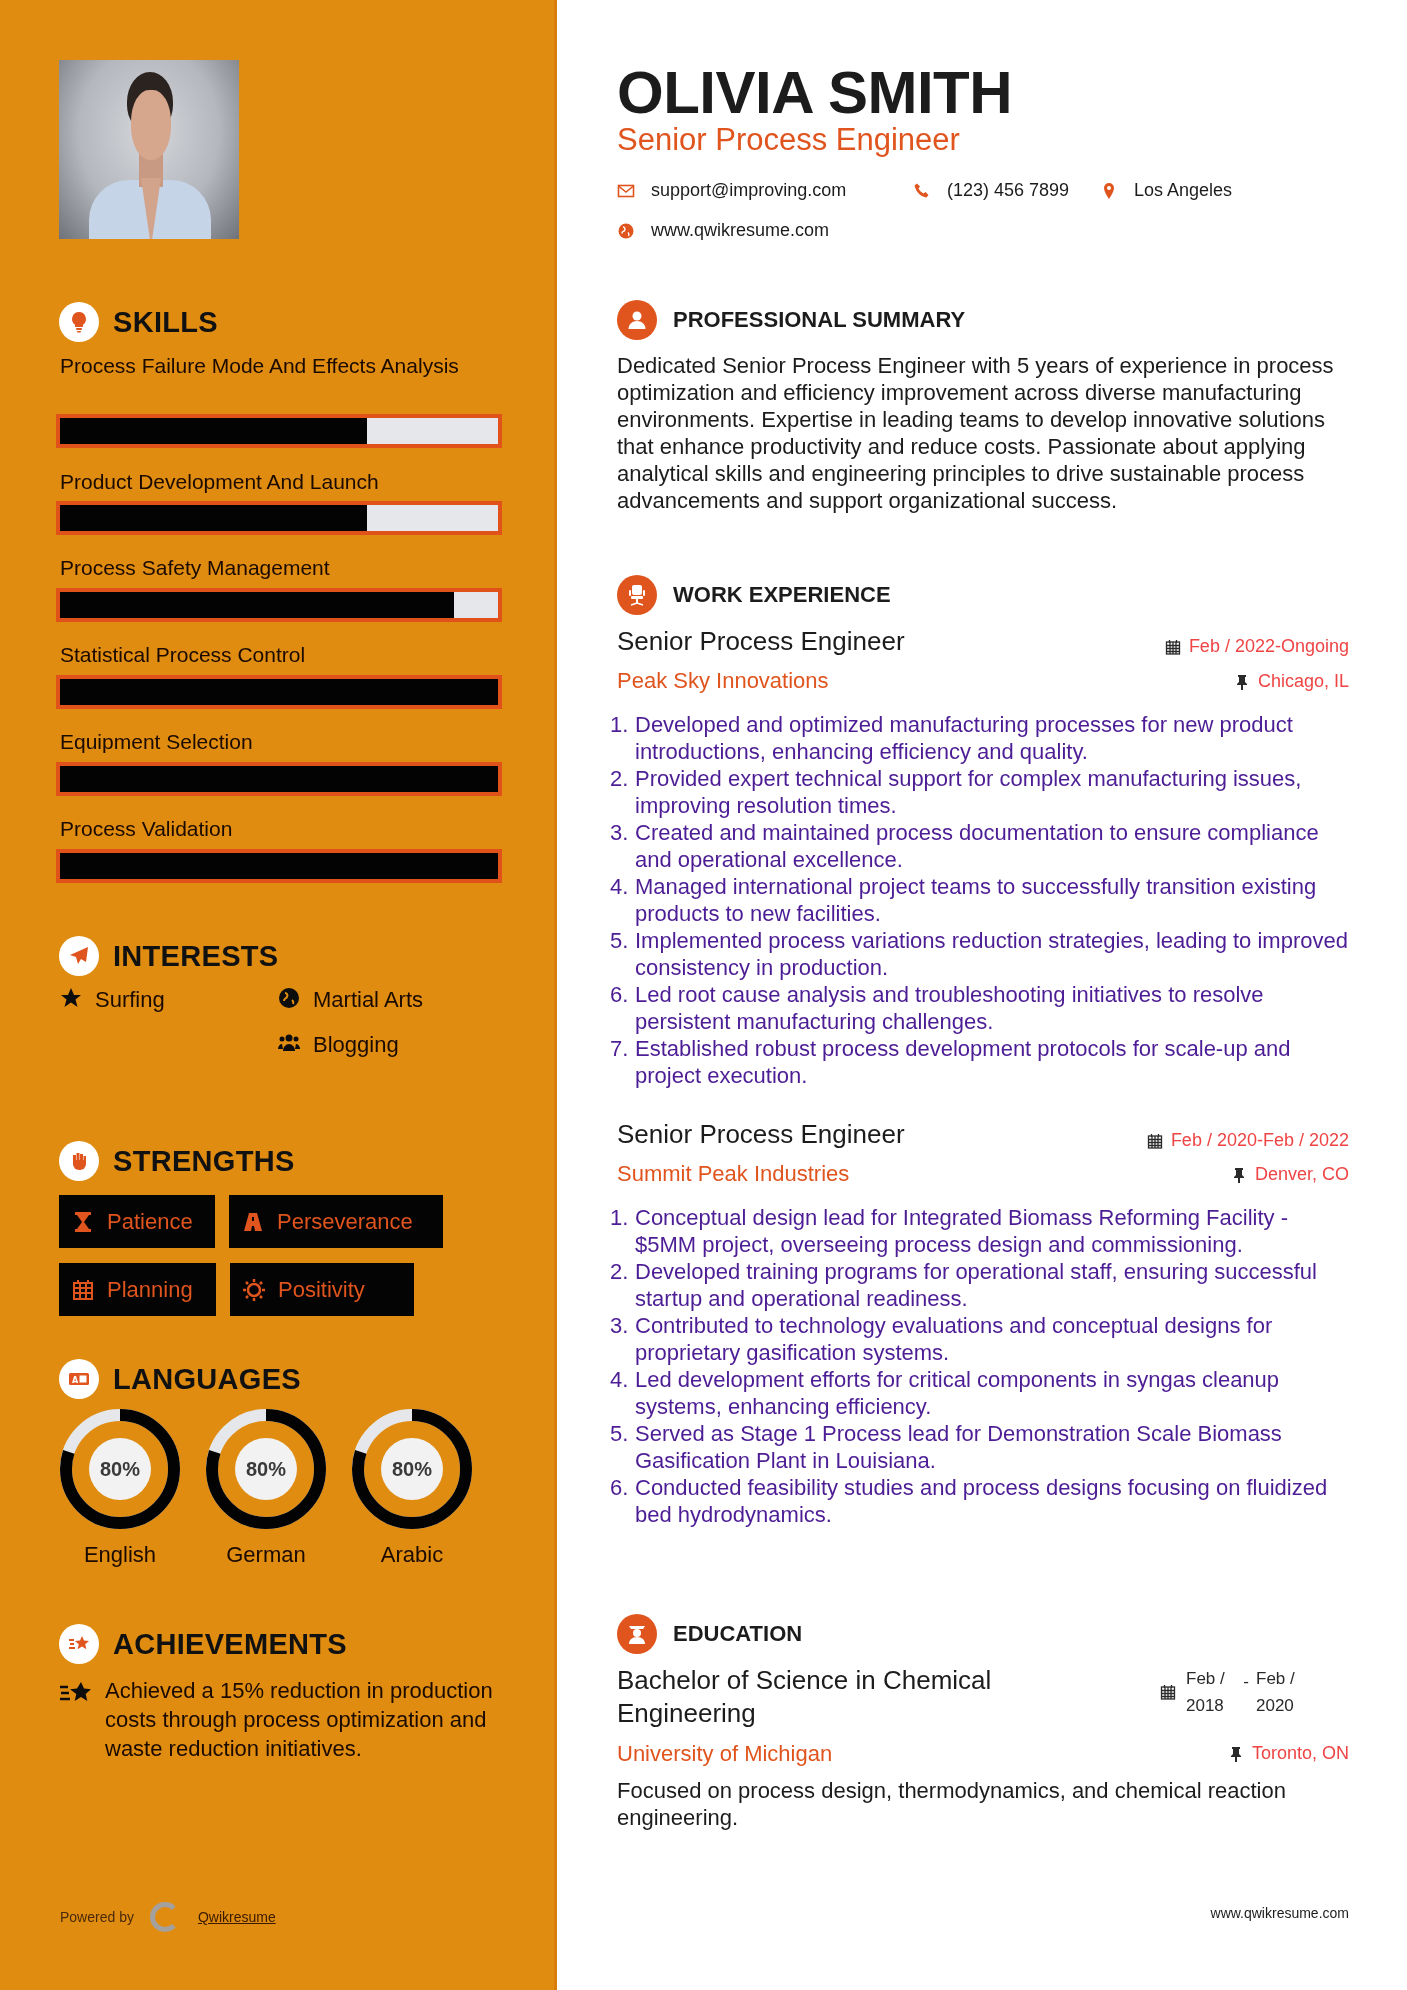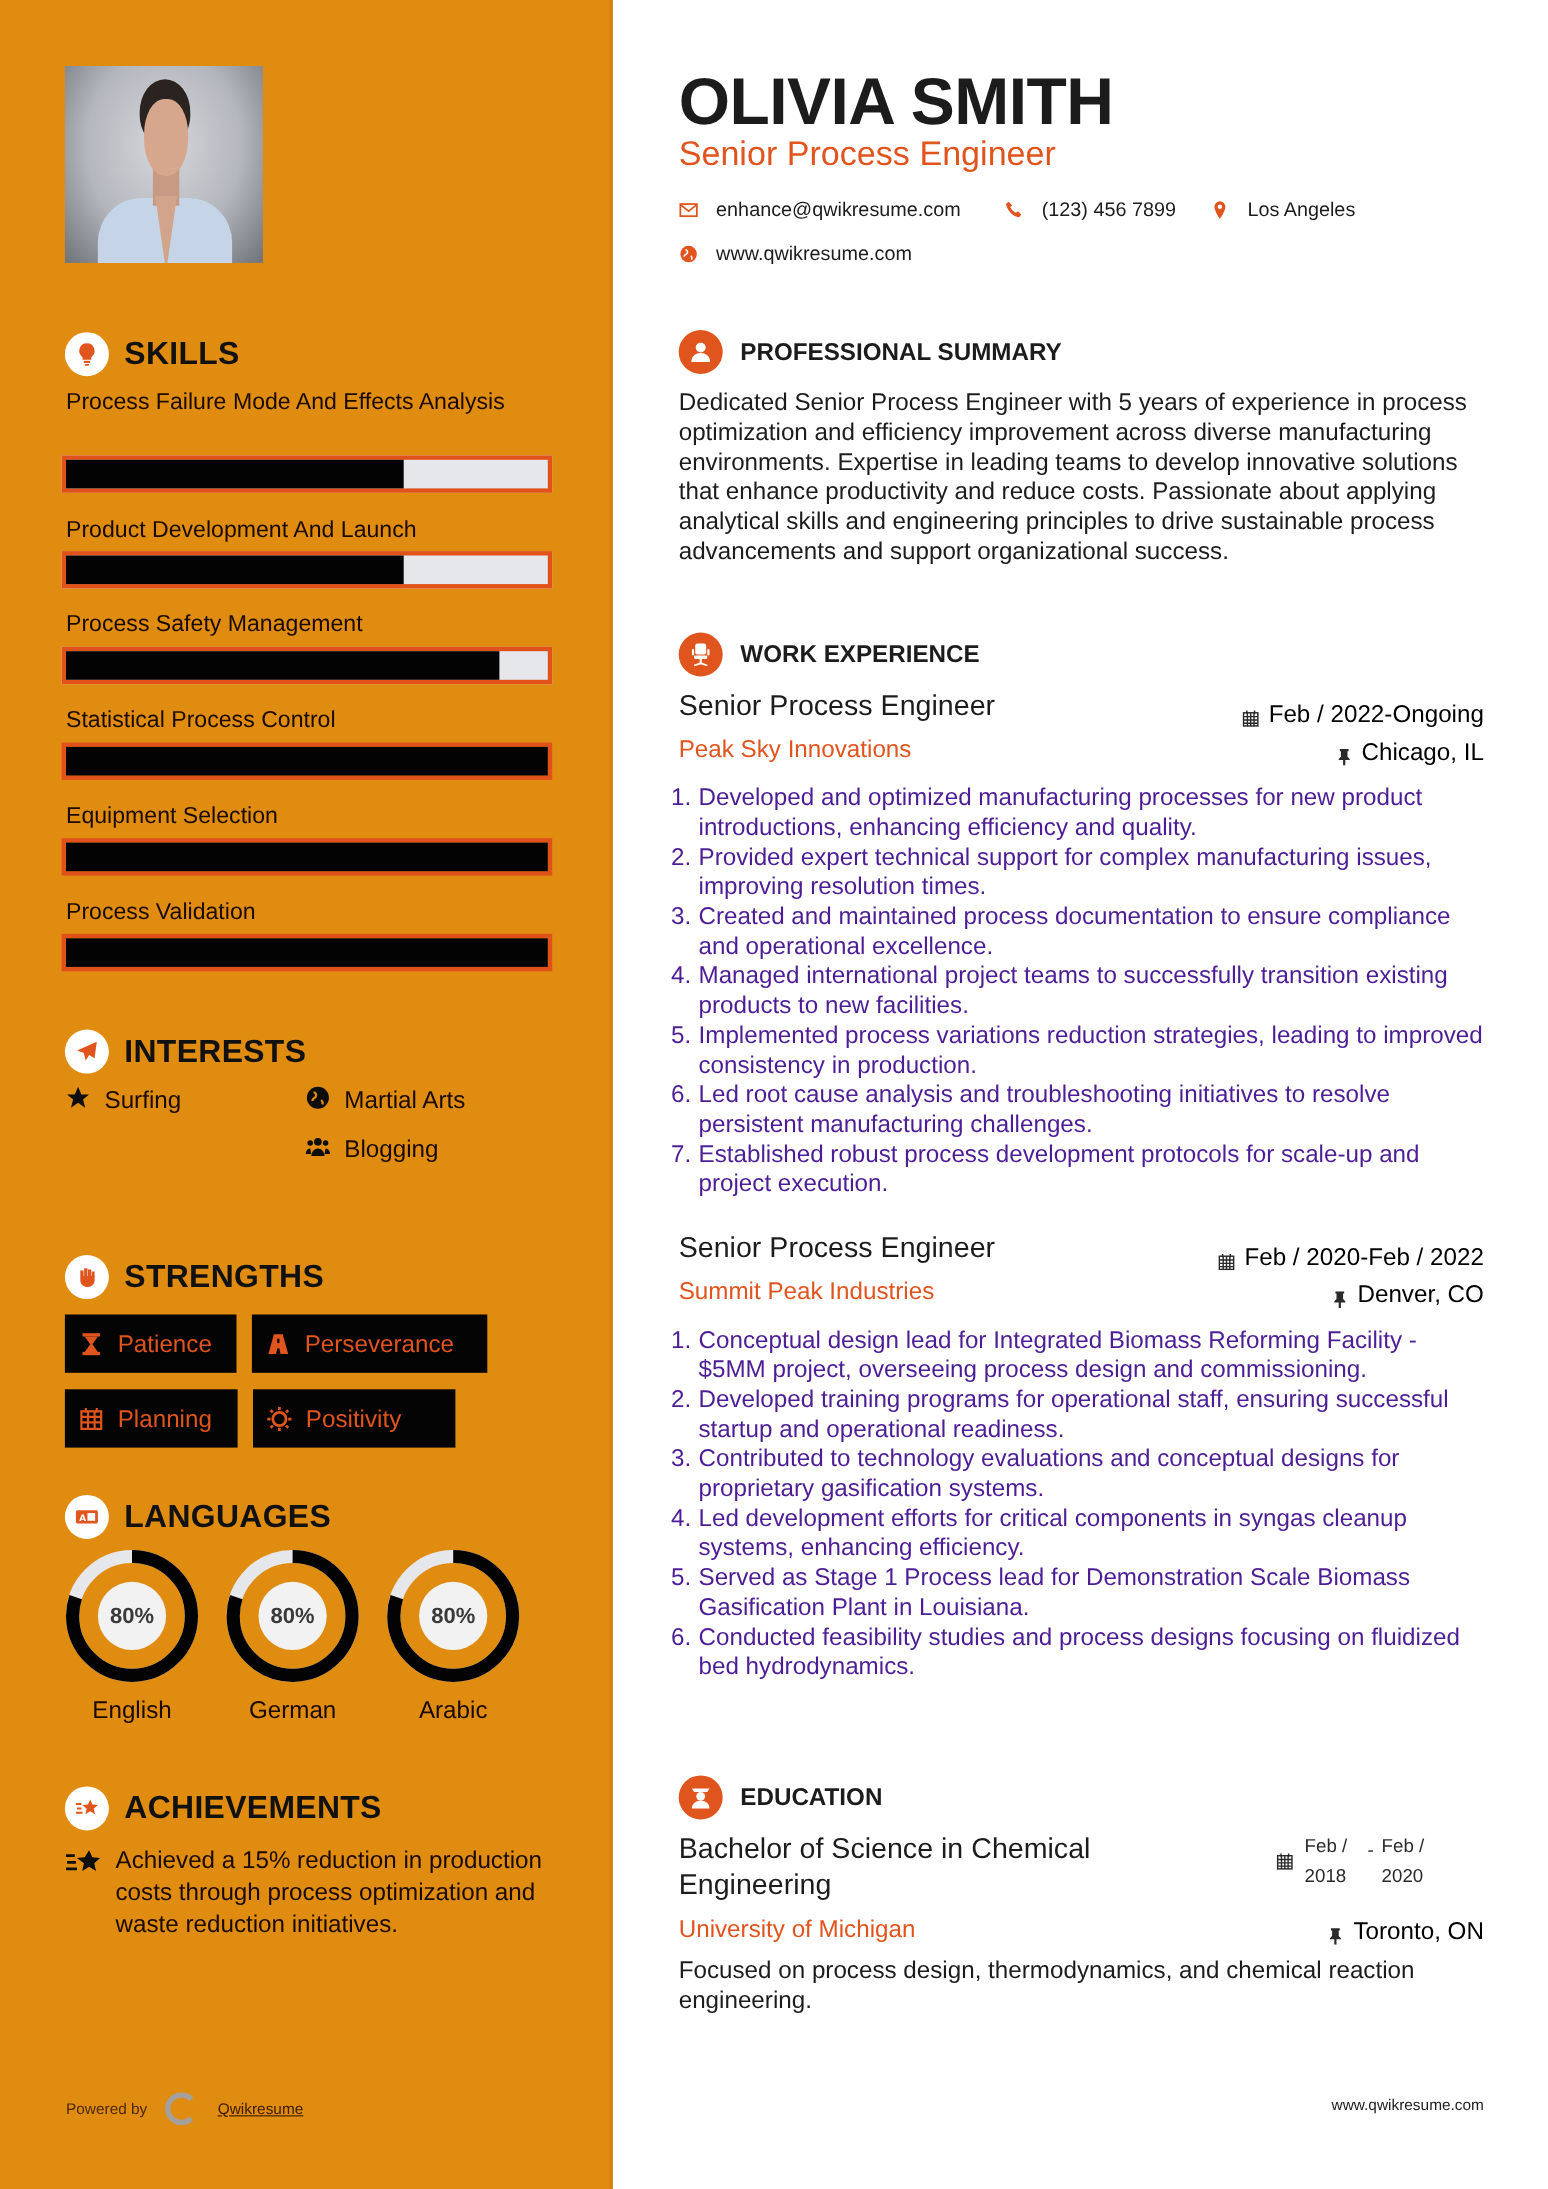--- a/index.html
+++ b/index.html
@@ -56,21 +56,21 @@
 
   .m-head { position: absolute; left: 617px; display: flex; align-items: center; }
   .m-icon { width: 40px; height: 40px; border-radius: 50%; background: #e0541e; display: flex; align-items: center; justify-content: center; color: #ffffff; }
   .m-icon svg { width: 24px; height: 24px; }
   .m-title { margin-left: 16px; font-size: 22px; font-weight: 700; color: #1c1c1c; }
 
   .para { position: absolute; left: 617px; width: 735px; font-size: 22px; line-height: 27px; color: #1c1c1c; }
 
   .job-title { position: absolute; left: 617px; font-size: 26px; color: #1c1c1c; }
   .company { position: absolute; left: 617px; font-size: 22px; color: #e0541e; }
-  .meta { position: absolute; right: 58px; display: flex; align-items: center; font-size: 22px; color: #000000; }
+  .meta { position: absolute; right: 58px; display: flex; align-items: center; font-size: 18px; color: #ef4444; }
   .meta .ico { width: 16px; height: 16px; margin-right: 8px; color: #2a2a2a; }
   .meta .ico svg { width: 16px; height: 16px; }
 
   ol.duties { position: absolute; left: 610px; width: 745px; font-size: 22px; line-height: 27px; color: #4c1d95; list-style: none; counter-reset: d; }
   ol.duties li { position: relative; padding-left: 25px; counter-increment: d; }
   ol.duties li::before { content: counter(d) "."; position: absolute; left: 0; top: 0; }
 
   .edu-date { position: absolute; left: 1160px; top: 1665px; display: flex; align-items: flex-start; font-size: 17px; line-height: 27px; color: #2a2a2a; }
   .edu-date .ico { width: 16px; height: 16px; margin: 16px 10px 0 0; }
   .edu-date .ico svg { width: 16px; height: 16px; }
@@ -279,21 +279,21 @@
   </aside>
 
   <div class="name">OLIVIA SMITH</div>
   <div class="role">Senior Process Engineer</div>
 
   <div class="contact" style="left:617px; top:180px">
     <span class="ico"><svg viewBox="0 0 18 18" fill="none" stroke="currentColor" stroke-width="1.6">
           <rect x="1.5" y="3.5" width="15" height="11"></rect>
           <path d="M1.5 4l7.5 6 7.5-6"></path>
         </svg></span>
-    <span>enhance@qwikresume.com</span>
+    <span>support@improving.com</span>
   </div>
   <div class="contact" style="left:913px; top:180px">
     <span class="ico"><svg viewBox="0 0 18 18" fill="currentColor">
           <path d="M4 1.5l3 3-1.5 2c1 2 3 4 5 5l2-1.5 3 3-2 2.5C8 15 3 10 1.5 3.5z"></path>
         </svg></span>
     <span>(123) 456 7899</span>
   </div>
   <div class="contact" style="left:1100px; top:180px">
     <span class="ico"><svg viewBox="0 0 18 18" fill="currentColor">
           <path d="M9 1a5 5 0 0 0-5 5c0 4 5 11 5 11s5-7 5-11a5 5 0 0 0-5-5zm0 7a2 2 0 1 1 0-4 2 2 0 0 1 0 4z"></path>

